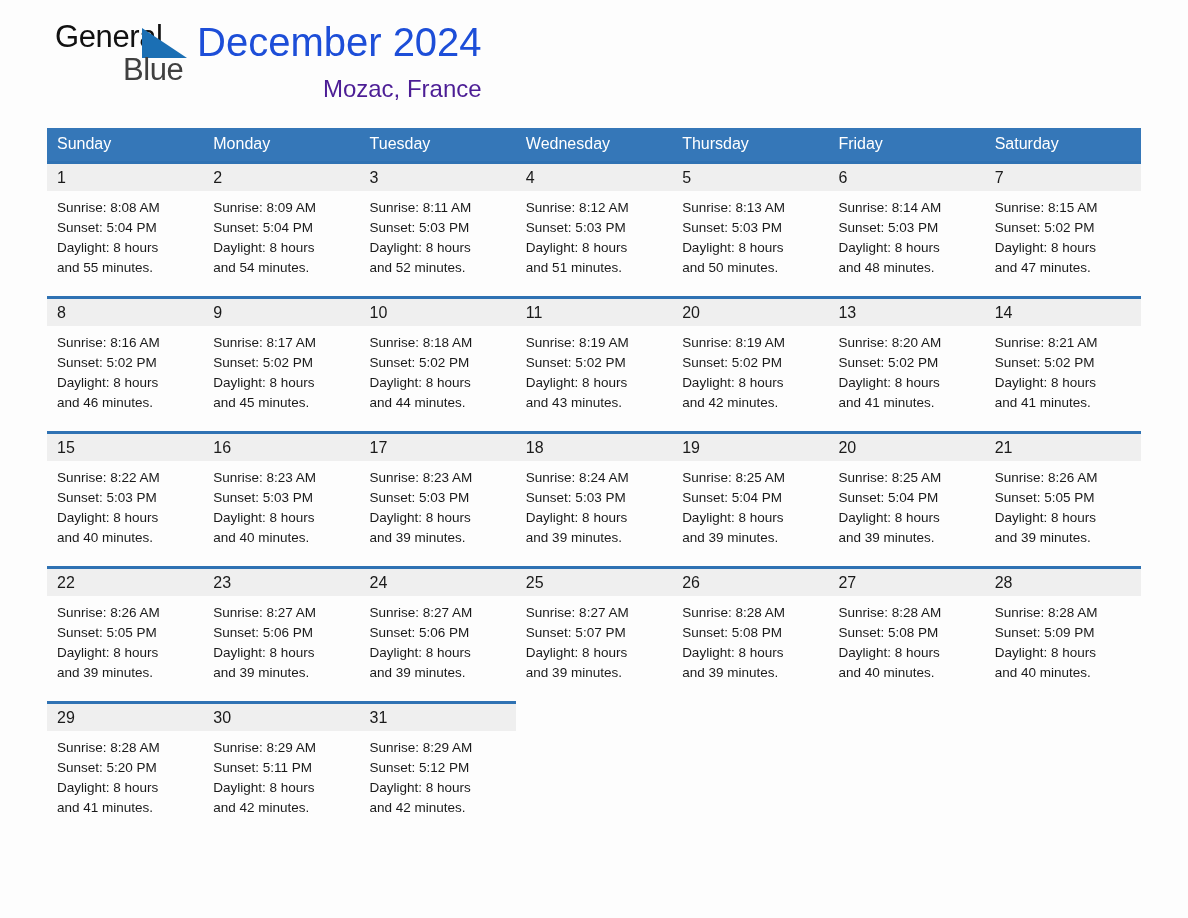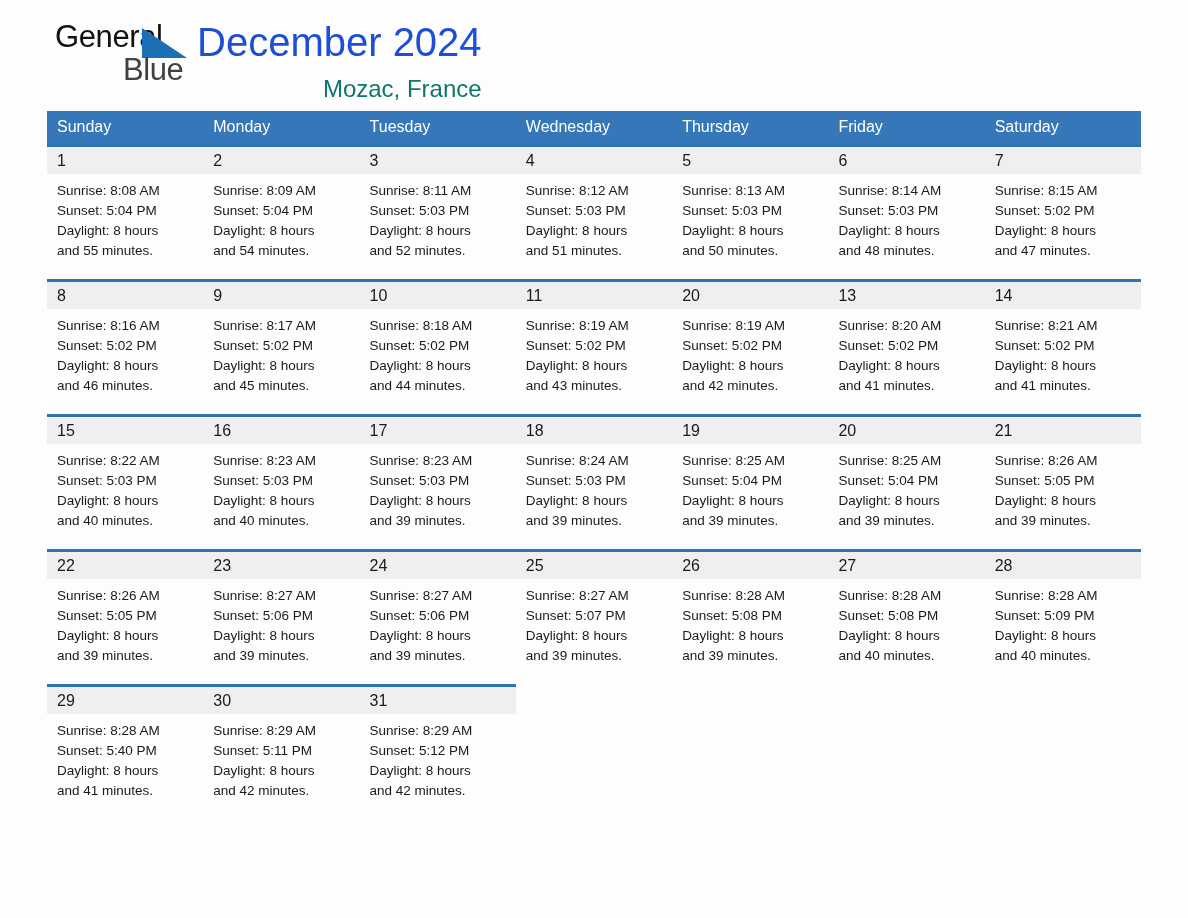--- a/index.html
+++ b/index.html
@@ -70,31 +70,31 @@
   }
   .month-title {
     font-size: 40px;
     color: #1d4ed8;
     font-weight: normal;
     letter-spacing: 0px;
     line-height: 1.05;
   }
   .location {
     font-size: 24px;
-    color: #0f766e;
+    color: #4c1d95;
     margin-top: 13px;
     line-height: 1.05;
   }
 
   
   .calendar {
     width: 1094px;
     border-collapse: collapse;
     table-layout: fixed;
-    margin-top: 1px;
+    margin-top: 18px;
   }
   .calendar col { width: 156.28px; }
 
   thead th {
     background: #3577b8;
     color: #ffffff;
     font-size: 16px;
     font-weight: normal;
     text-align: left;
     padding: 7px 0 8px 10px;
@@ -492,21 +492,21 @@
               </div>
             </div>
           </td>
         </tr>
         <tr class="week-row">
           <td>
             <div class="cell">
               <div class="daynum">29</div>
               <div class="info">
                 <div>Sunrise: 8:28 AM</div>
-                <div>Sunset: 5:40 PM</div>
+                <div>Sunset: 5:20 PM</div>
                 <div>Daylight: 8 hours</div>
                 <div>and 41 minutes.</div>
               </div>
             </div>
           </td>
           <td>
             <div class="cell">
               <div class="daynum">30</div>
               <div class="info">
                 <div>Sunrise: 8:29 AM</div>

